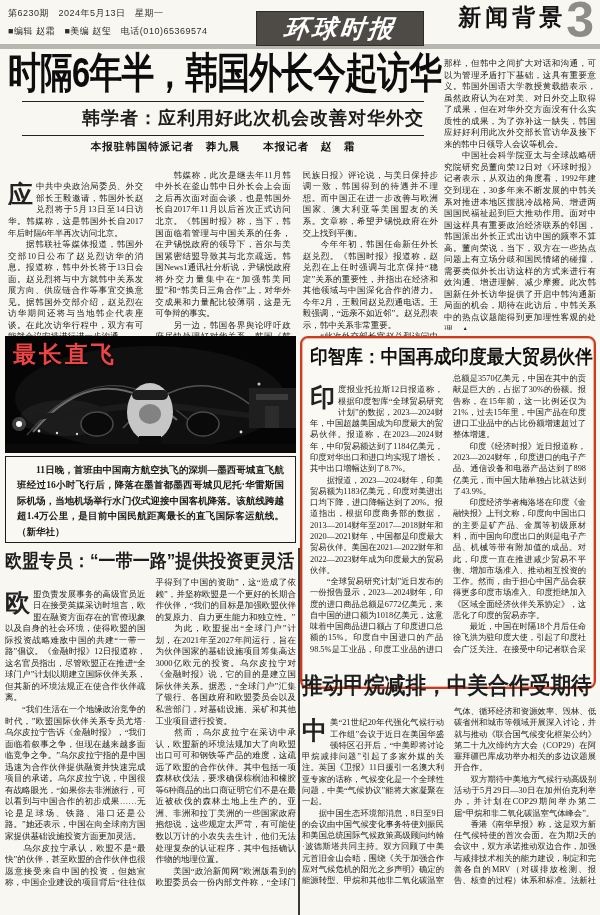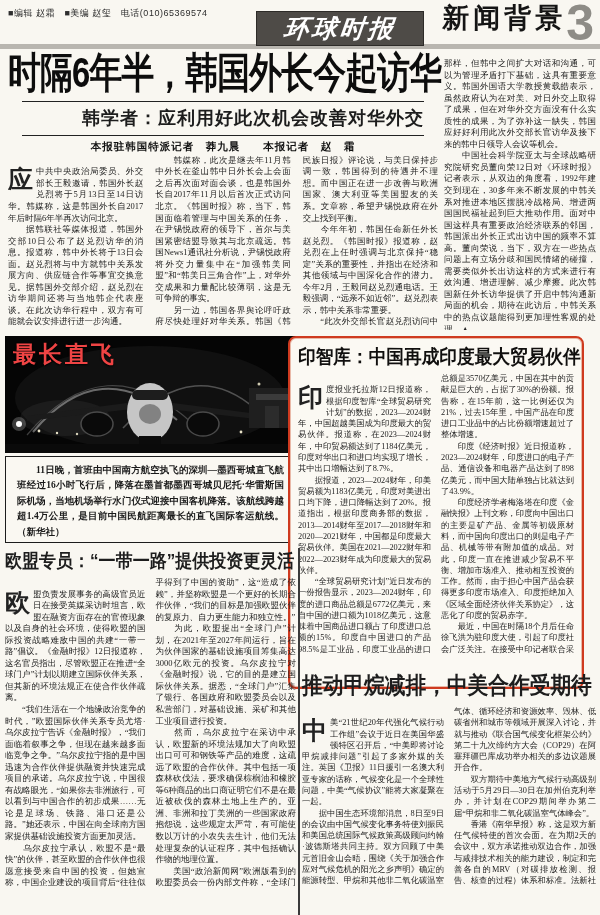--- a/index.html
+++ b/index.html
@@ -12,55 +12,55 @@
   
   .issue-info{ position:absolute; left:8px; top:5px; width:250px;
     font-size:9px; line-height:1.95; color:#2e2e2e; letter-spacing:0.5px;
     font-family:"Liberation Sans", sans-serif; }
   .gray-bar{ position:absolute; left:0; right:0; top:44px; height:5px; background:#b9b6b0; }
   .logo{ position:absolute; left:256px; top:11px; width:168px; height:35px;
     background:#4e4b47; border:1px solid #2d2b28; display:flex; align-items:center; justify-content:center; }
   .logo span{ color:#ffffff; font-size:25px; font-weight:bold; font-style:italic;
     letter-spacing:3px; font-family:"Liberation Serif", serif; transform:skewX(-6deg); }
   .section{ position:absolute; right:6px; top:0px; display:flex; align-items:flex-end; }
-  .section-name{ font-size:27px; font-weight:900; letter-spacing:4px; color:#141414;
+  .section-name{ font-size:23px; font-weight:900; letter-spacing:4px; color:#141414;
     font-family:"Liberation Sans", sans-serif; padding-bottom:8px; }
   .page-num{ font-size:50px; font-weight:bold; color:#8e8c86; line-height:0.82;
     font-family:"Liberation Sans", sans-serif; }
   
   .bodytext{ font-size:8.5px; line-height:1.36; text-align:justify;
     white-space:pre-line; color:#222; overflow:hidden; }
   .dropcap{ float:left; font-size:25px; line-height:1; font-weight:900;
     padding:1px 3px 0 0; font-family:"Liberation Sans", sans-serif; }
   .byline{ text-align:center; font-size:10.5px; font-weight:bold; color:#111;
     letter-spacing:1px; }
   
   .korea{ position:absolute; left:8px; top:52px; width:588px; height:282px; }
   .korea-main{ position:absolute; left:0; top:0; width:430px; }
   .korea h1{ font-size:42px; font-weight:900; line-height:1.02; white-space:nowrap;
     transform:scaleX(0.78); transform-origin:left center; letter-spacing:-1px;
     font-family:"Liberation Sans", sans-serif; color:#0d0d0d; }
   .subhead{ margin:6px 14px 4px 14px; padding:4px 0 5px 0; text-align:right;
     border-top:1.5px solid #222; border-bottom:1.5px solid #222;
     font-size:18px; font-weight:900; letter-spacing:1px;
     font-family:"Liberation Sans", sans-serif; }
-  .korea .byline{ margin:2px 0 1px 0; }
+  .korea .byline{ margin:2px 0 16px 0; }
   .body3{ column-count:3; column-gap:12px; height:174px; }
   .korea-right{ position:absolute; right:0; top:6px; width:152px; height:272px; }
   
   .photo{ position:absolute; left:5px; top:336px; width:291px; height:117px; background:#030303; }
   .photo svg{ display:block; width:100%; height:100%; }
   .photo-title{ position:absolute; left:8px; top:3px; color:#ef4444; font-size:23px;
     font-weight:900; letter-spacing:3px; font-family:"Liberation Sans", sans-serif;
     text-shadow:0 1px 2px #000; }
   .caption{ position:absolute; left:5px; top:456px; width:291px; height:87px;
     border:1.5px solid #1c1c1c; background:#faf8f2; padding:6px 11px;
     font-size:9.5px; line-height:1.62; font-weight:bold; text-align:justify; color:#1a1a1a; }
   
-  .india{ position:absolute; left:288px; top:336px; width:296px; height:353px;
+  .india{ position:absolute; left:300px; top:336px; width:296px; height:353px;
     border:2.5px solid #cf3a1f; border-radius:8px; background:#fbf9f3;
     padding:6px 8px 4px 8px; box-shadow:0 0 0 1px #e9b9a8 inset; }
   .india h2{ font-size:19px; font-weight:900; white-space:nowrap; text-align:left;
     transform:scaleX(0.93); transform-origin:left center;
     font-family:"Liberation Sans", sans-serif; color:#100f0e; margin-bottom:3px; }
   .india .byline{ margin-bottom:4px; }
   .india .bodytext{ column-count:2; column-gap:10px; height:288px; font-size:8.3px; }
   
   .eu{ position:absolute; left:5px; top:548px; width:291px; height:367px; }
   .eu h2{ font-size:18.5px; font-weight:900; white-space:nowrap;
@@ -75,20 +75,21 @@
     transform:scaleX(0.90); transform-origin:left center;
     font-family:"Liberation Sans", sans-serif; margin-bottom:5px; }
   .methane .bodytext{ column-count:2; column-gap:10px; height:186px; font-size:8.3px; }
 </style>
 </head>
 <body>
 
 <div class="page">
 
   <div class="issue-info">
+    <div>第6230期　2024年5月13日　星期一</div>
     <div>■编辑 赵霜　■美编 赵玺　电话(010)65369574</div>
   </div>
   <div class="gray-bar"></div>
   <div class="logo">
     <span>环球时报</span>
   </div>
   <div class="section">
     <span class="section-name">新闻背景</span>
     <span class="page-num">3</span>
   </div>

